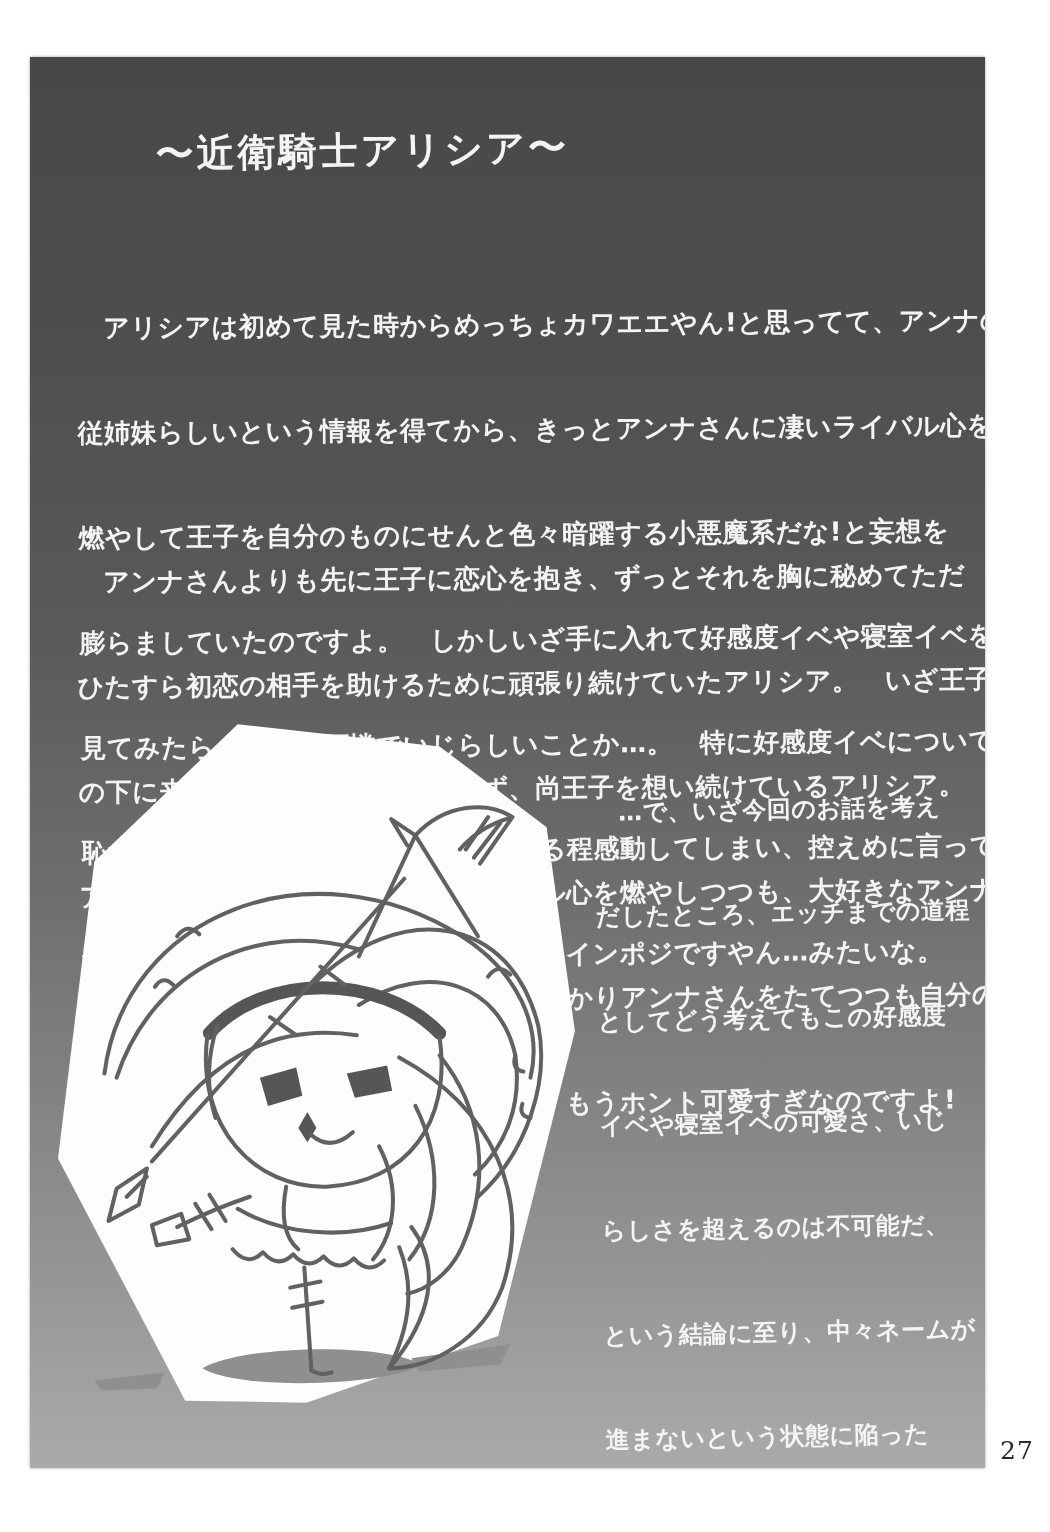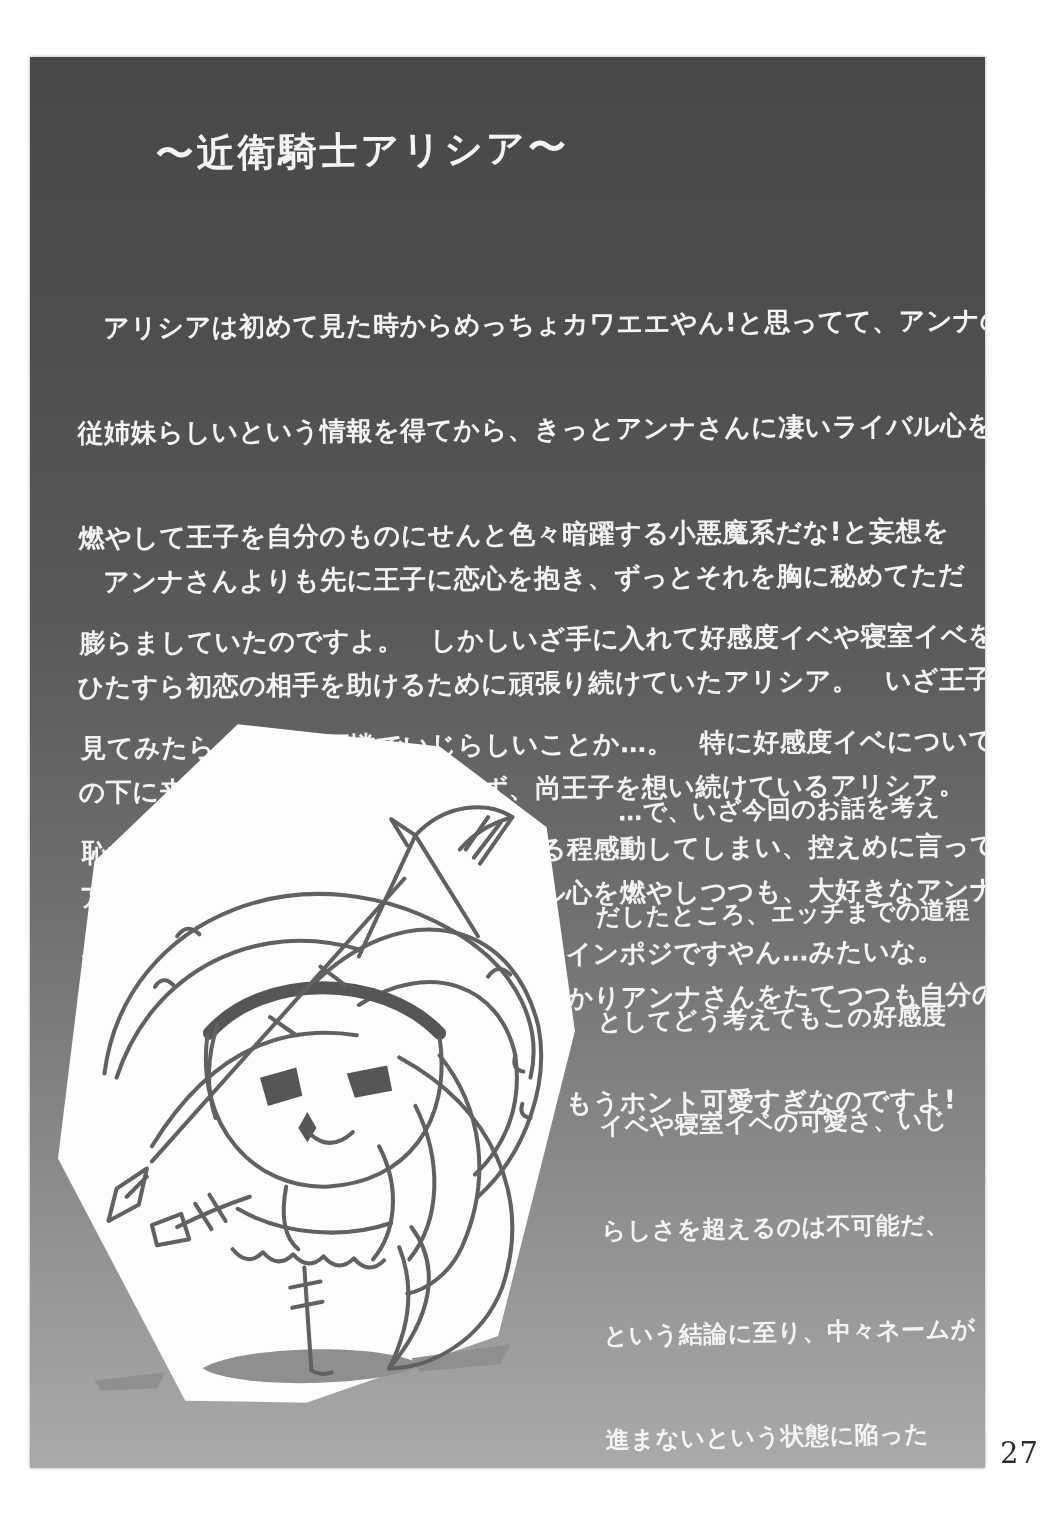--- a/index.html
+++ b/index.html
@@ -37,21 +37,21 @@
     letter-spacing:0.5px;white-space:pre;
     transform:rotate(-1.1deg);transform-origin:left top;
   }
   .illo{
     position:absolute;left:26px;top:662px;width:530px;height:690px;
   }
   .illo svg{display:block;width:100%;height:100%;}
   .pageno{
     position:absolute;left:1000px;top:1436px;
     font-family:"DejaVu Serif","Liberation Serif",serif;
-    font-size:29px;color:#2b2b2b;letter-spacing:1px;
+    font-size:25px;color:#2b2b2b;letter-spacing:1px;
   }
   .ln{fill:none;stroke:#616161;stroke-width:4;stroke-linecap:round;stroke-linejoin:round;}
   .lnthick{fill:none;stroke:#565656;stroke-width:13;stroke-linecap:round;}
   .dk{fill:#565656;stroke:none;}
   .shadow{fill:#8f8f8f;stroke:none;}
 </style>
 </head>
 <body>
 
 <div class="sheet">

